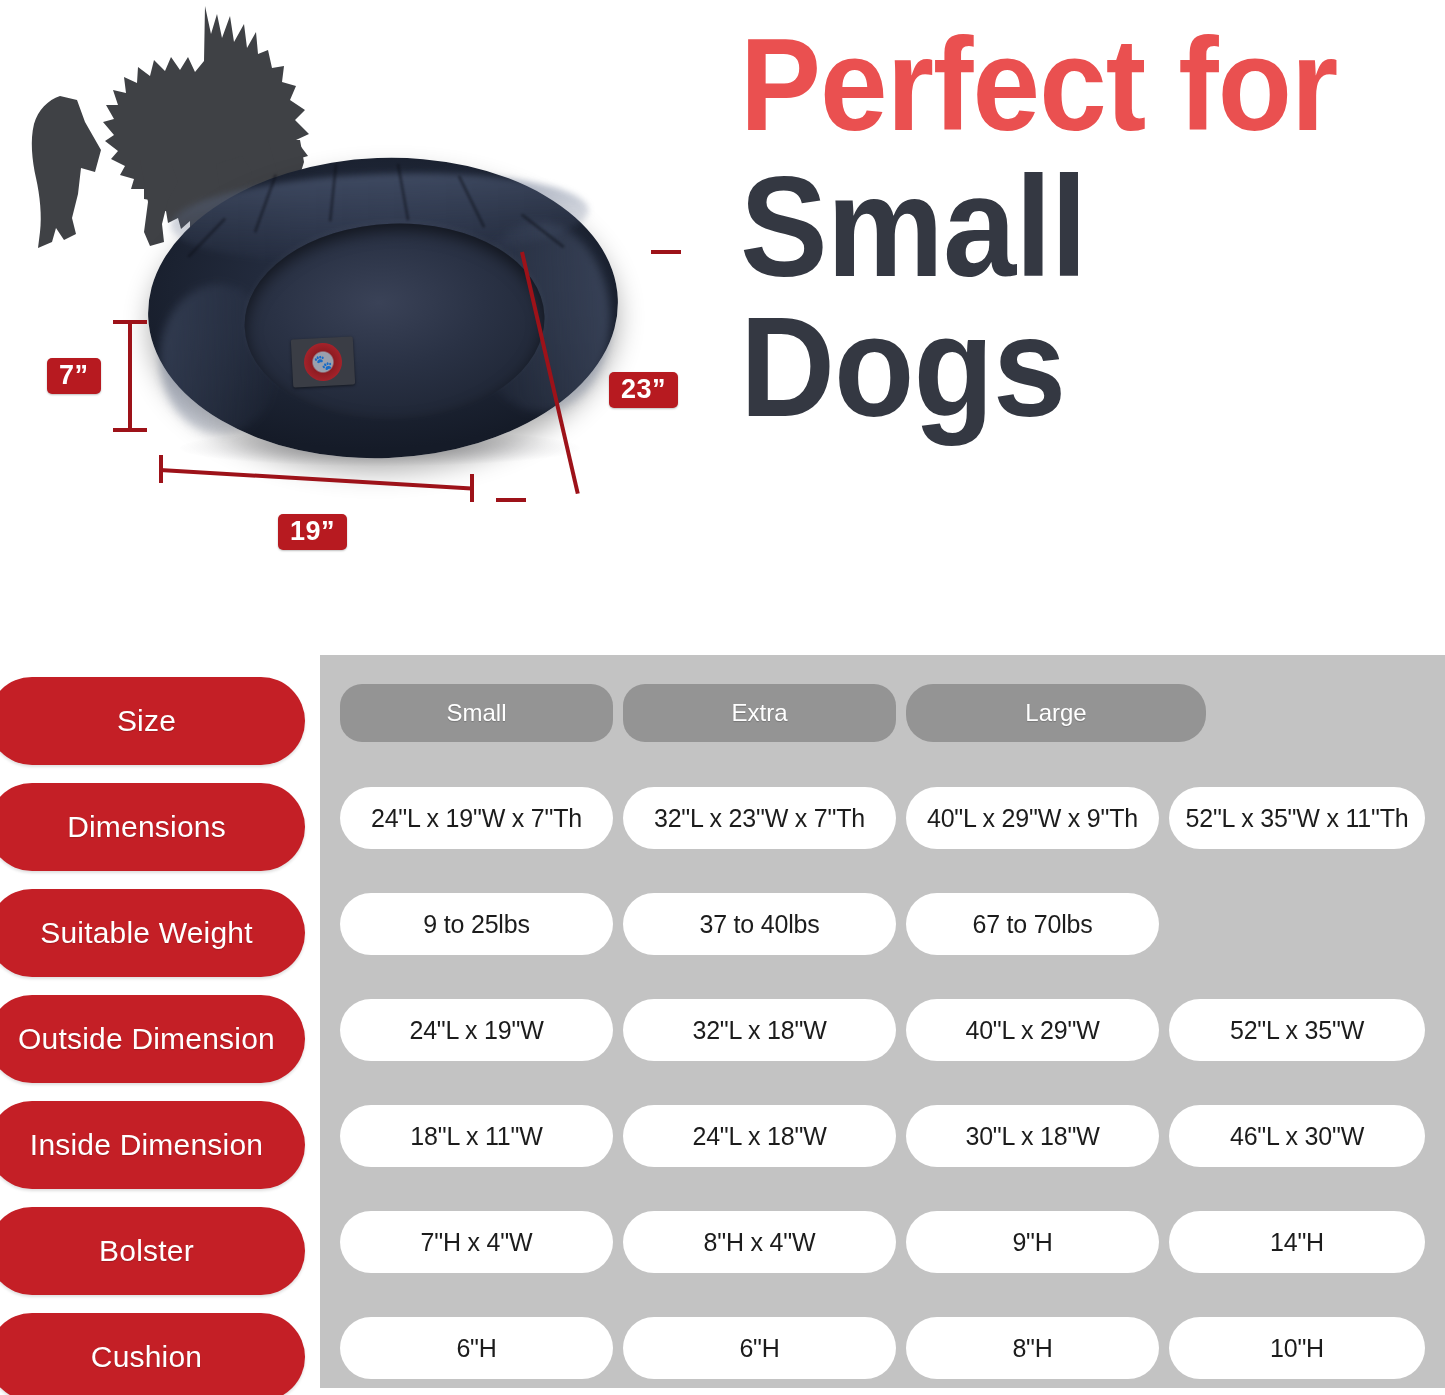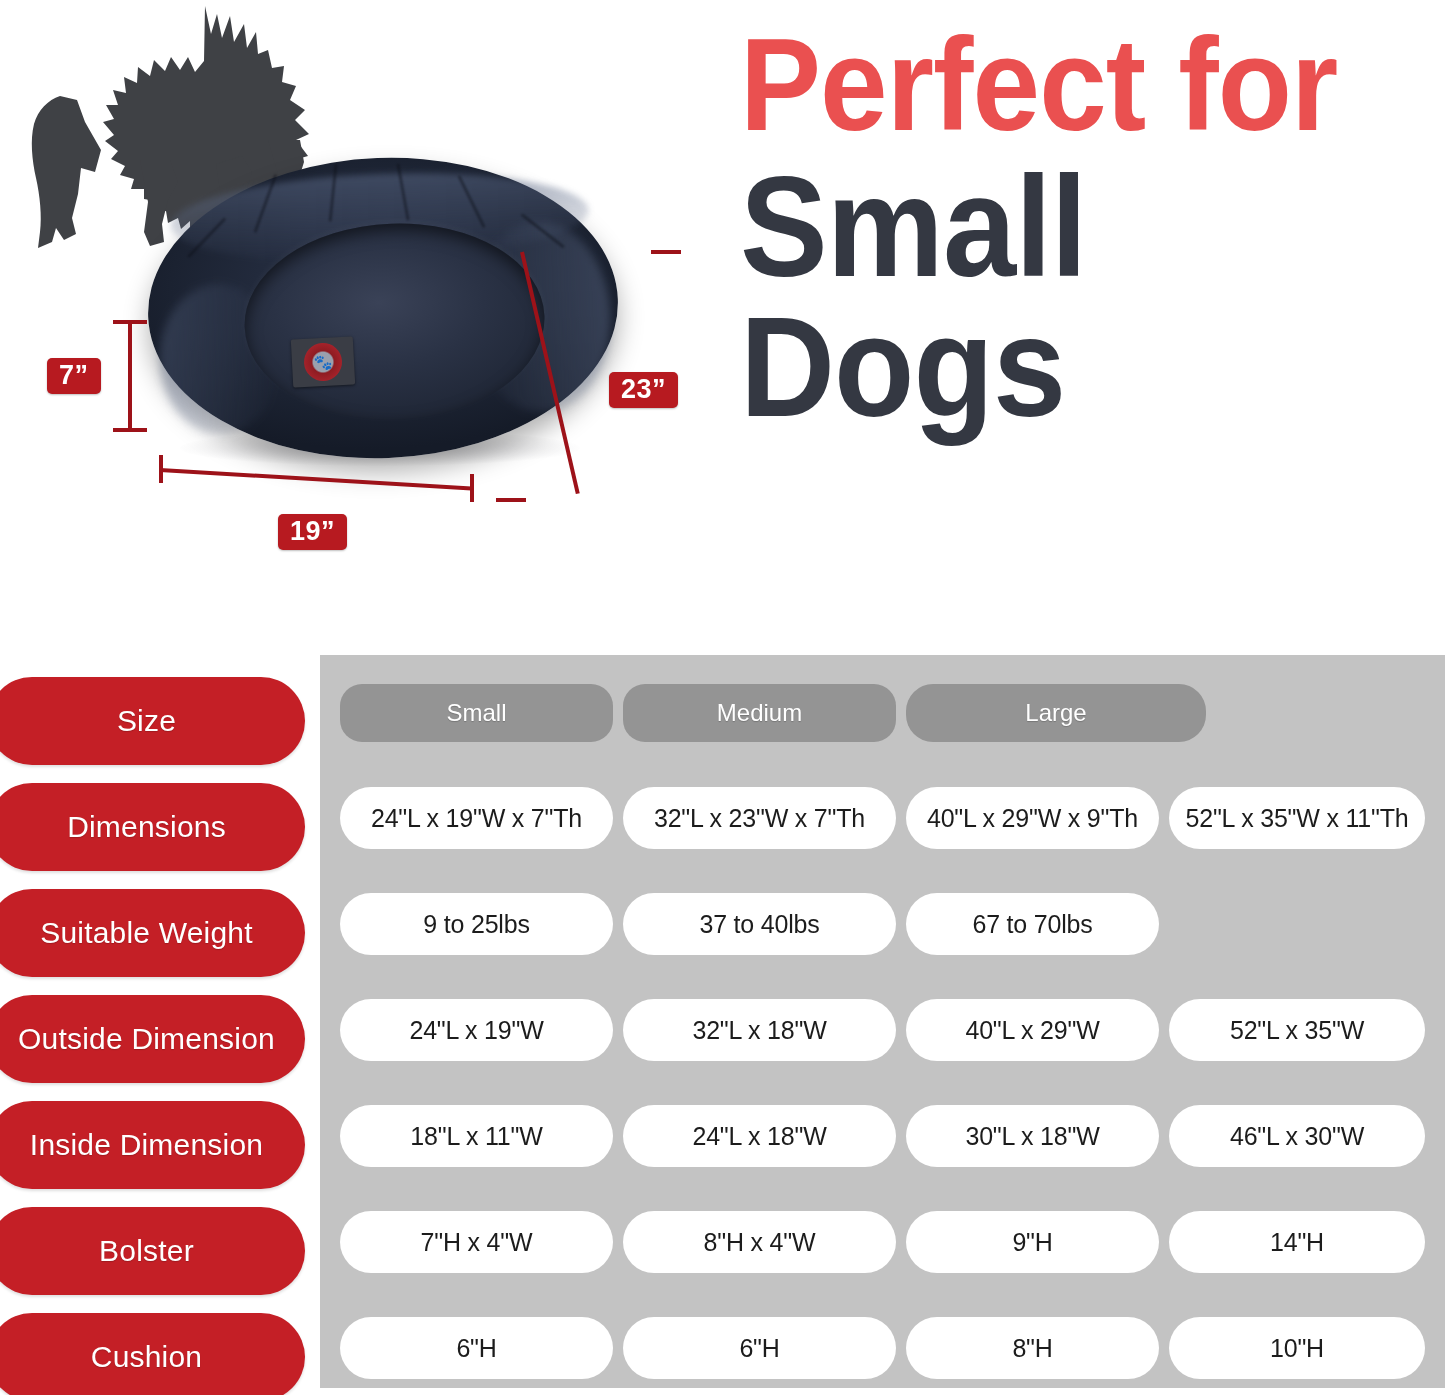--- a/index.html
+++ b/index.html
@@ -224,21 +224,21 @@
       <div class="row-label" style="top:226px;">Suitable Weight</div>
       <div class="row-label" style="top:332px;">Outside Dimension</div>
       <div class="row-label" style="top:438px;">Inside Dimension</div>
       <div class="row-label" style="top:544px;">Bolster</div>
       <div class="row-label" style="top:650px;">Cushion</div>
     </div>
 
     <div class="cells-grid">
 
       <div class="hdr-pill" style="left:20px;  top:29px; width:273px;">Small</div>
-      <div class="hdr-pill" style="left:303px; top:29px; width:273px;">Medium</div>
+      <div class="hdr-pill" style="left:303px; top:29px; width:273px;">Extra</div>
       <div class="hdr-pill" style="left:586px; top:29px; width:300px;border-radius:27px;">Large</div>
 
       <div class="cell-pill" style="left:20px;  top:132px; width:273px;">24"L x 19"W x 7"Th</div>
       <div class="cell-pill" style="left:303px; top:132px; width:273px;">32"L x 23"W x 7"Th</div>
       <div class="cell-pill" style="left:586px; top:132px; width:253px;">40"L x 29"W x 9"Th</div>
       <div class="cell-pill" style="left:849px; top:132px; width:256px;">52"L x 35"W x 11"Th</div>
 
       <div class="cell-pill" style="left:20px;  top:238px; width:273px;">9 to 25lbs</div>
       <div class="cell-pill" style="left:303px; top:238px; width:273px;">37 to 40lbs</div>
       <div class="cell-pill" style="left:586px; top:238px; width:253px;">67 to 70lbs</div>

